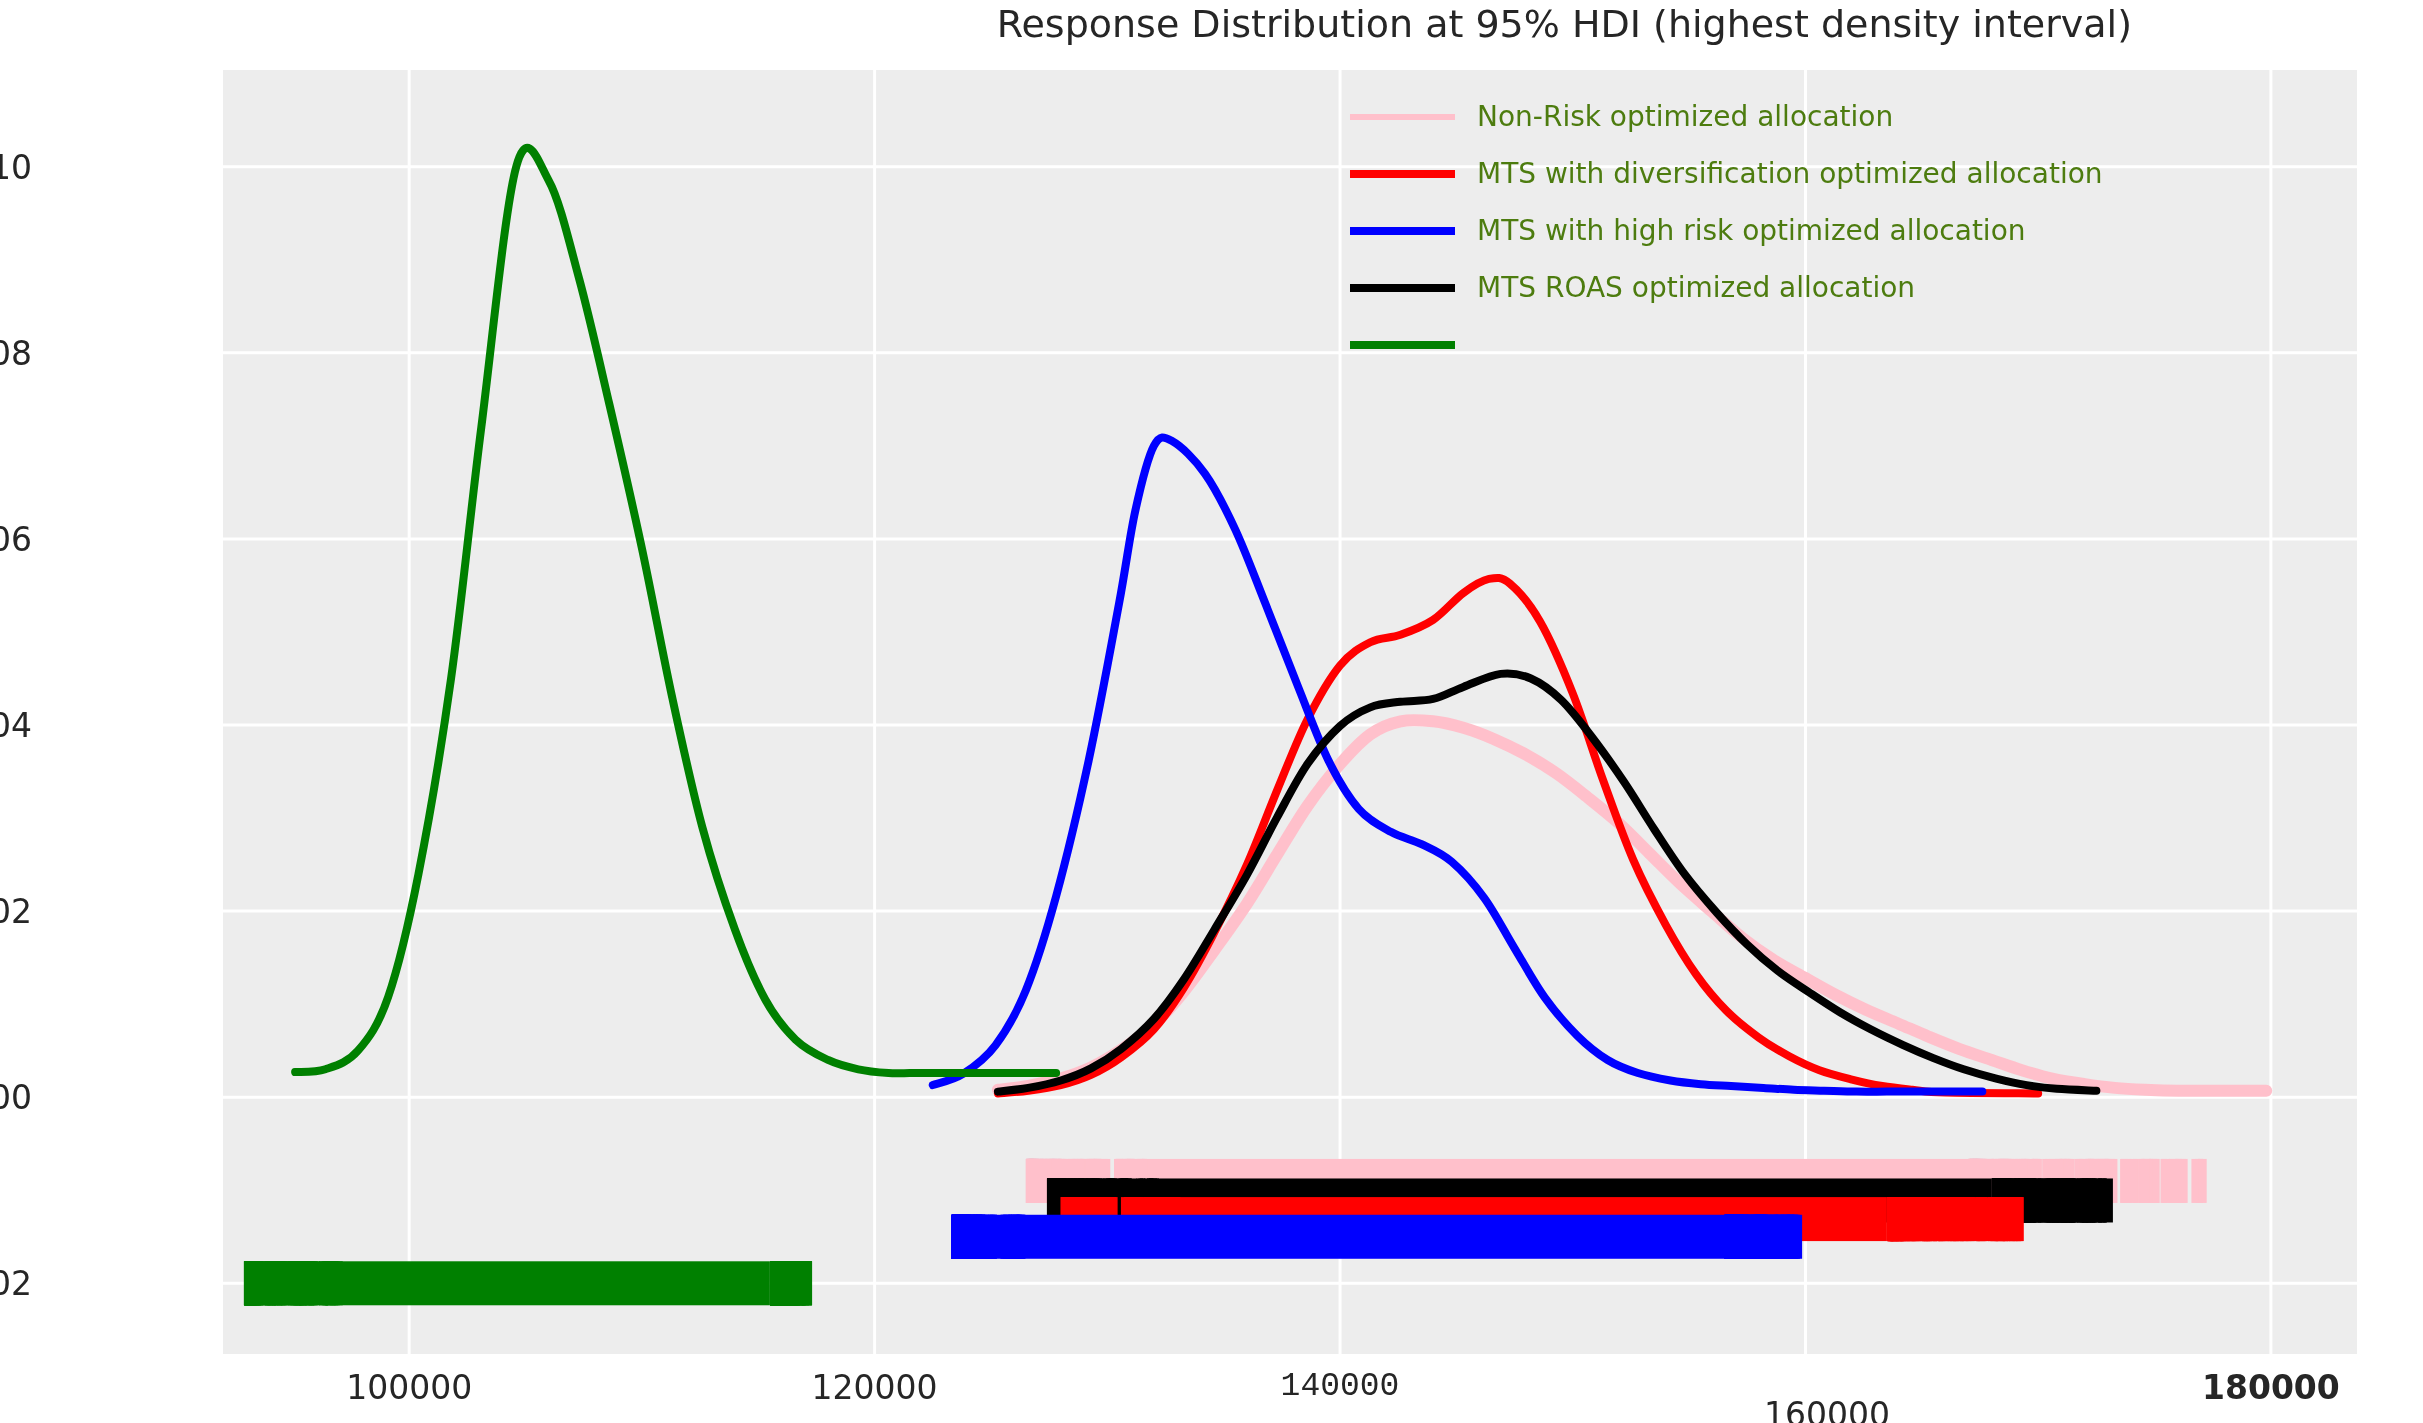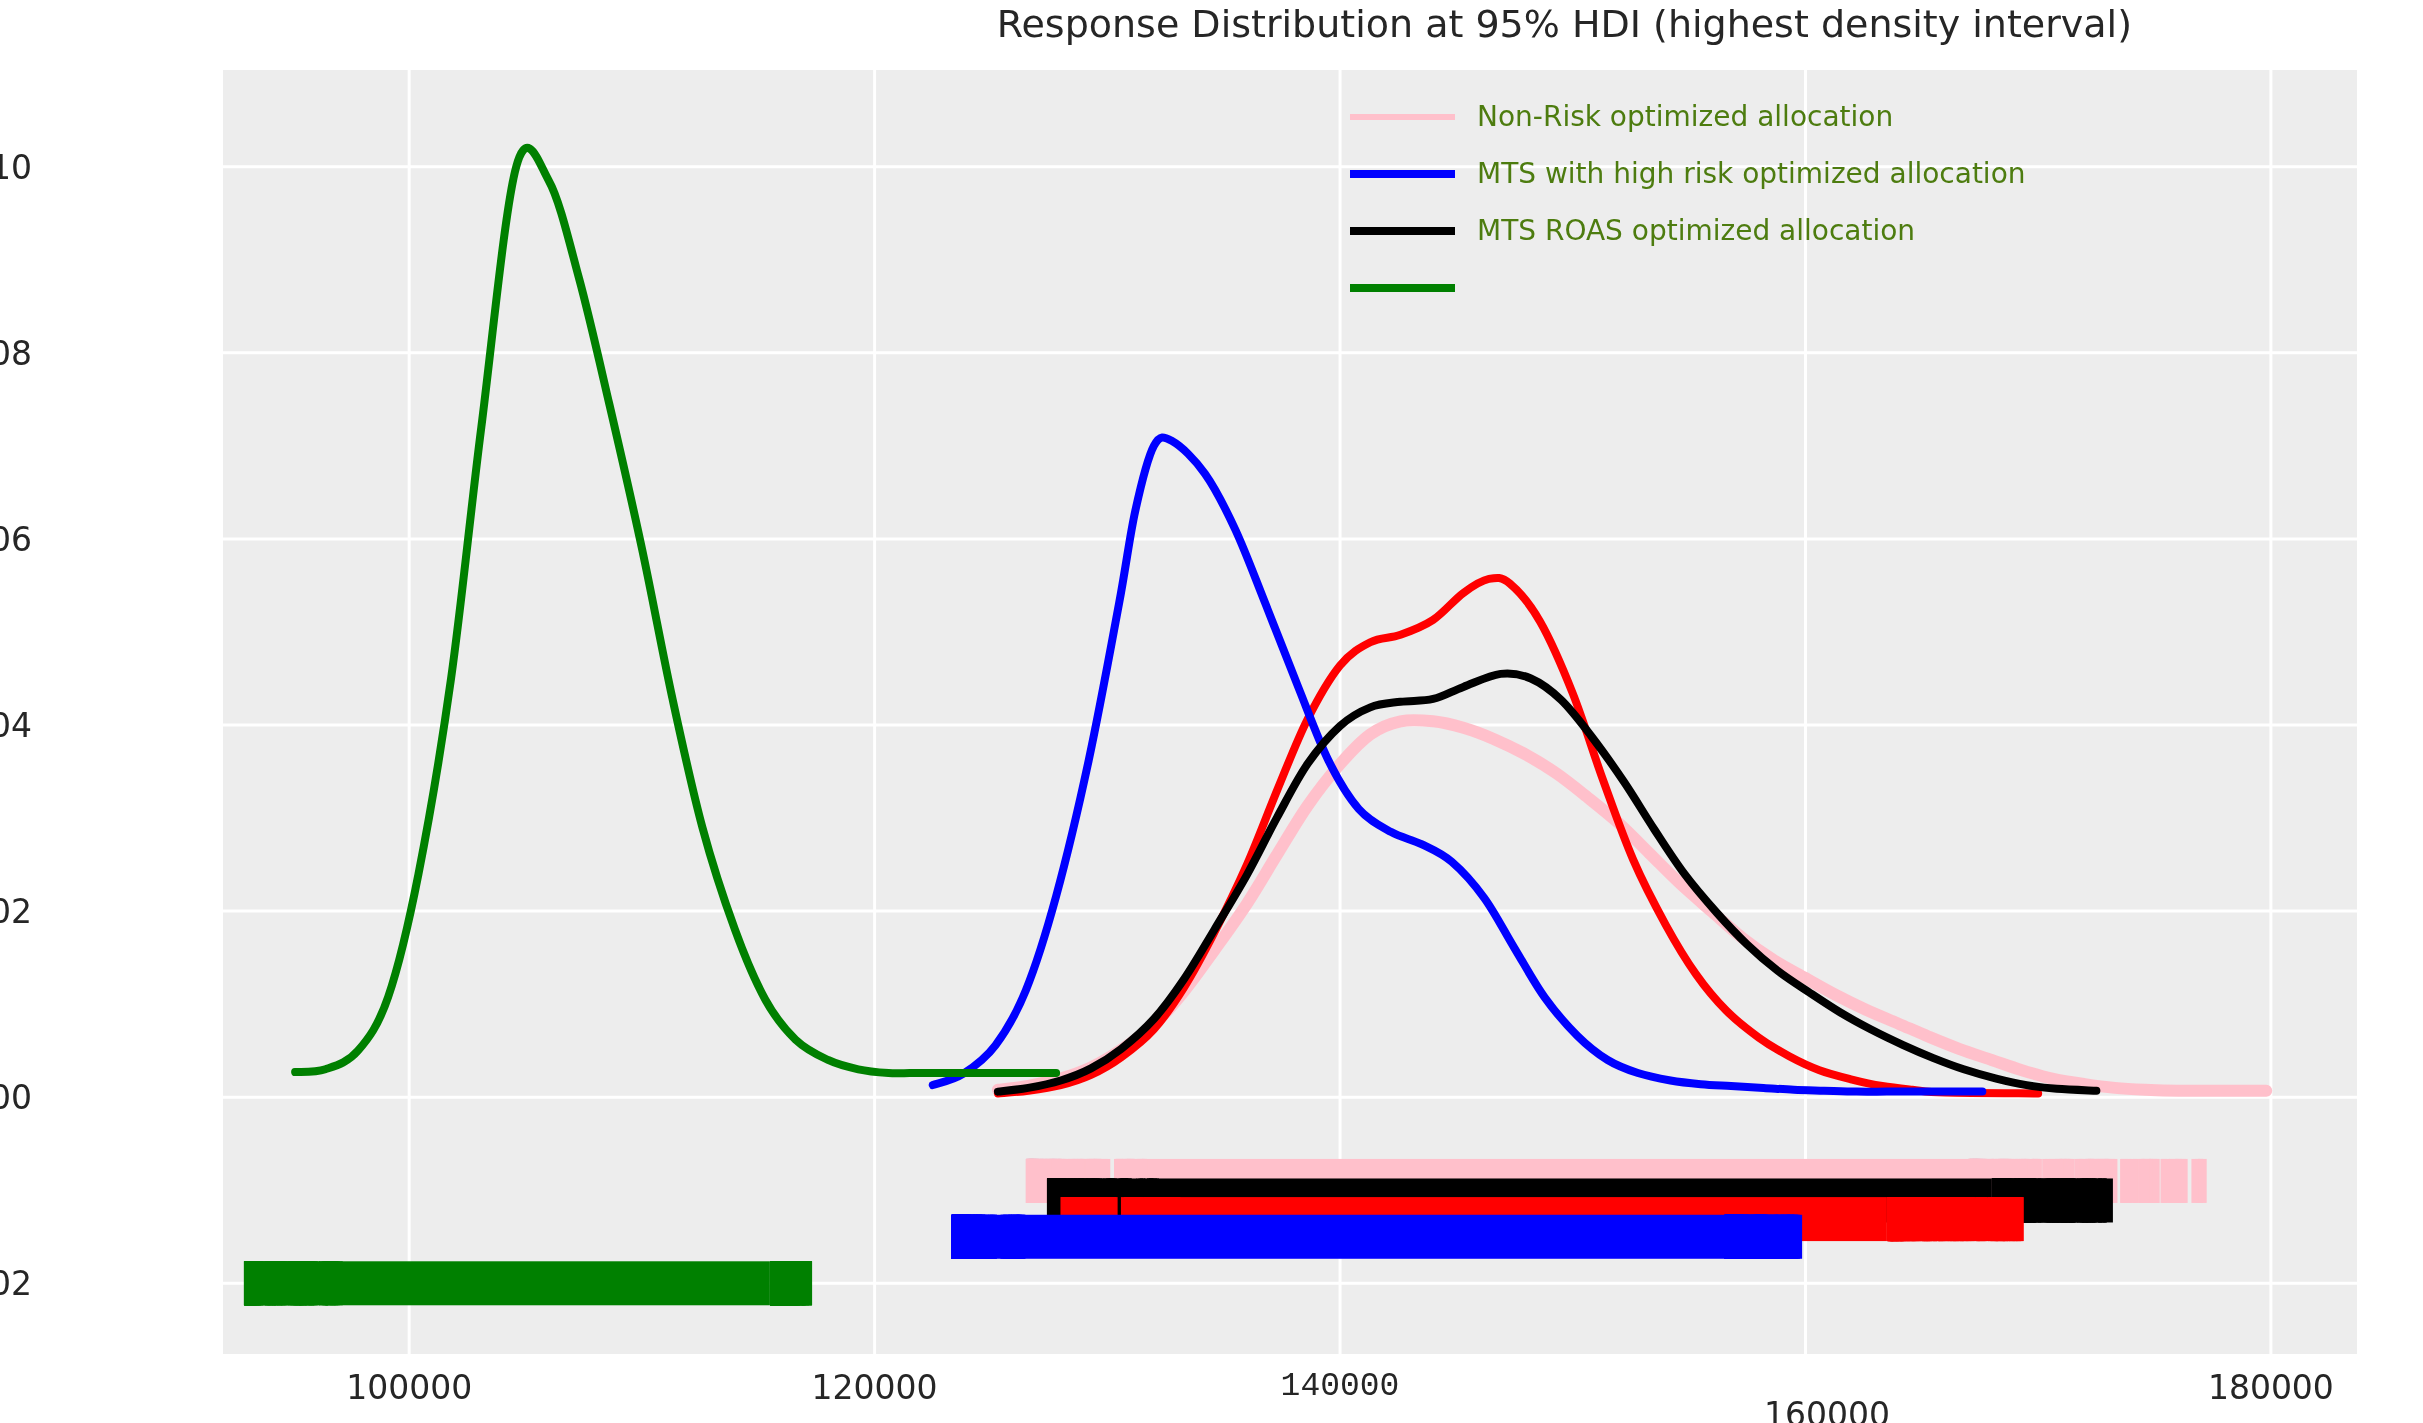--- a/index.html
+++ b/index.html
@@ -1109,27 +1109,31 @@
       </div>
       <div class="ytick" style="top: 1283.29px;">
         <span>−0.00002</span>
       </div>
     </div>
   <div id="xticks">
       <div class="xtick" style="left: 259.172px;">100000</div>
       <div class="xtick" style="left: 724.603px;">120000</div>
       <div class="xtick" style="left: 1190.03px; font-family: Liberation Mono, monospace;">140000</div>
       <div class="xtick" style="left: 1677px; margin-top: 27px;">160000</div>
-      <div class="xtick" style="left: 2120.9px;">180000</div>
+      <div class="xtick" style="left: 2120.9px; font-weight: bold;">180000</div>
     </div>
 
   <div id="legend">
       <div class="leg-row">
         <div class="leg-swatch" style="border-top-color: rgb(255, 192, 203); border-top-width: 6px;"></div>
         <div class="leg-label">Non-Risk optimized allocation</div>
+      </div>
+      <div class="leg-row">
+        <div class="leg-swatch" style="border-top-color: rgb(255, 0, 0); border-top-width: 8px;"></div>
+        <div class="leg-label">MTS with diversification optimized allocation</div>
       </div>
       <div class="leg-row">
         <div class="leg-swatch" style="border-top-color: rgb(0, 0, 255); border-top-width: 8px;"></div>
         <div class="leg-label">MTS with high risk optimized allocation</div>
       </div>
       <div class="leg-row">
         <div class="leg-swatch" style="border-top-color: rgb(0, 0, 0); border-top-width: 8px;"></div>
         <div class="leg-label">MTS ROAS optimized allocation</div>
       </div>
       <div class="leg-row">

